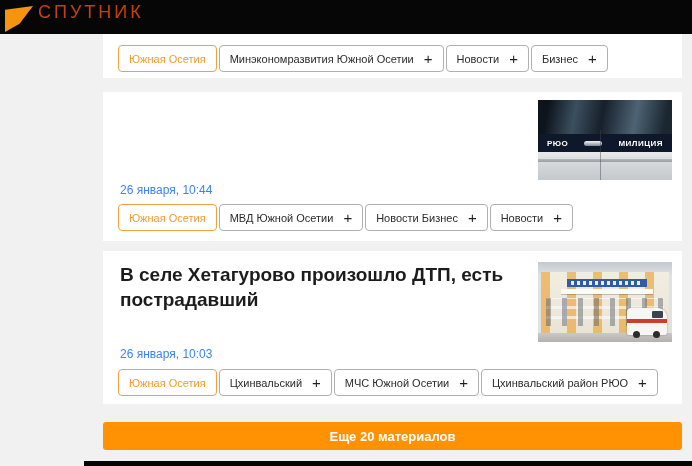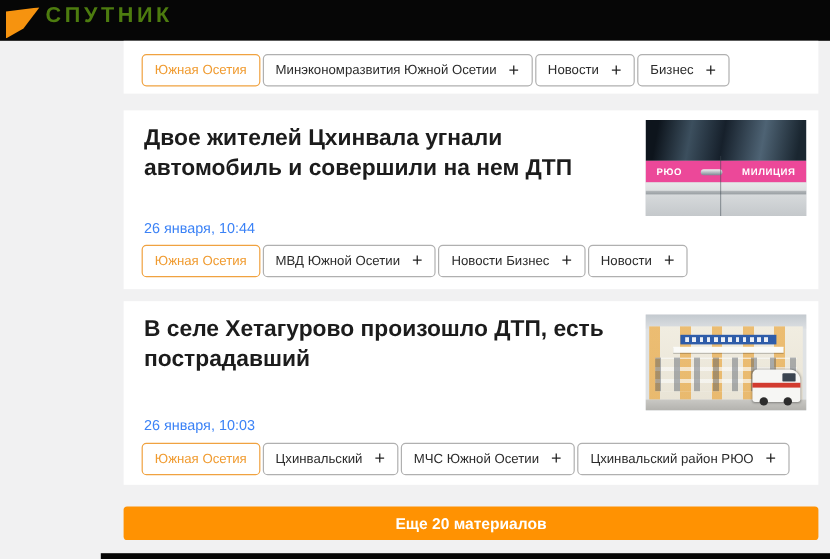--- a/index.html
+++ b/index.html
@@ -5,22 +5,22 @@
   * { margin:0; padding:0; box-sizing:border-box; }
   html,body { width:692px; height:466px; }
   body { font-family:"Liberation Sans", sans-serif; background:#f1f1f2; position:relative; overflow:hidden; }
 
   .stage { position:absolute; inset:0; }
 
   
   .topbar { position:absolute; left:0; top:0; width:692px; height:34px; background:#060606; }
   .logo-mark { position:absolute; left:5px; top:6px; width:28px; height:26px; background:#f6930f;
                clip-path:polygon(0 14%, 100% 0, 52% 68%, 0 100%); }
-  .brand { position:absolute; left:38px; top:2px; font-size:18px; font-weight:bold; letter-spacing:3px;
-           color:#4d7c0f; }
+  .brand { position:absolute; left:38px; top:2px; font-size:18px; font-weight:normal; letter-spacing:3px;
+           color:#c2410c; }
 
   
   .tooltip { position:absolute; left:14px; top:15px; z-index:9; background:#f1f1f1;
              border:1px solid #6d6d6d; padding:3px 8px 4px 8px; font-size:12px; color:#000;
              box-shadow:2px 2px 3px rgba(0,0,0,.4); white-space:nowrap; }
 
   
   .card { position:absolute; left:103px; width:579px; background:#ffffff; }
   .card-partial { top:34px; height:44px; }
   .card-a { top:92px; height:149px; }
@@ -44,21 +44,21 @@
   .tag-plus { font-size:15px; color:#1f1f1f; line-height:1; }
 
   
   .thumb { position:absolute; top:8px; right:10px; width:134px; height:80px; overflow:hidden; cursor:pointer; }
   .card-b .thumb { top:11px; }
 
   
   .thumb-police { background:#cfd3d6; }
   .pc-window { position:absolute; top:0; left:0; right:0; height:34px;
     background:linear-gradient(100deg,#0d141c 8%,#3c4f5e 28%,#16202b 48%,#4e6374 72%,#1a2630 94%); }
-  .pc-stripe { position:absolute; top:34px; left:0; right:0; height:18px; background:#ec4899;
+  .pc-stripe { position:absolute; top:34px; left:0; right:0; height:18px; background:#0f172a;
     display:flex; align-items:center; justify-content:space-between; padding:0 9px; }
   .pc-label { color:#fff; font-size:8px; font-weight:bold; letter-spacing:.5px; }
   .pc-handle { width:18px; height:5px; border-radius:3px; background:linear-gradient(#f4f4f4,#7e8894); }
   .pc-body { position:absolute; top:52px; left:0; right:0; bottom:0;
     background:linear-gradient(#e7e9ea,#d4d7d9 45%,#c4c8cb); }
   .pc-body::before { content:""; position:absolute; top:7px; left:0; right:0; height:3px;
     background:linear-gradient(#b4b8bb,#989ea2); }
   .pc-seam { position:absolute; top:30px; bottom:0; left:62px; width:1px; background:rgba(60,70,80,.45); }
 
   
@@ -121,22 +121,20 @@
           <span class="tag-plus">+</span>
         </button>
         <button class="tag">
           <span>Бизнес</span>
           <span class="tag-plus">+</span>
         </button>
       </div>
   </div>
 
   <article class="card card-a">
-    <h2 class="headline">Двое жителей Цхинвала угнали
-автомобиль и совершили на нем ДТП</h2>
     <div class="thumb thumb-police">
       <div class="pc-window"></div>
       <div class="pc-stripe">
         <span class="pc-label">РЮО</span>
         <span class="pc-handle"></span>
         <span class="pc-label">МИЛИЦИЯ</span>
       </div>
       <div class="pc-body"></div>
       <div class="pc-seam"></div>
     </div>

